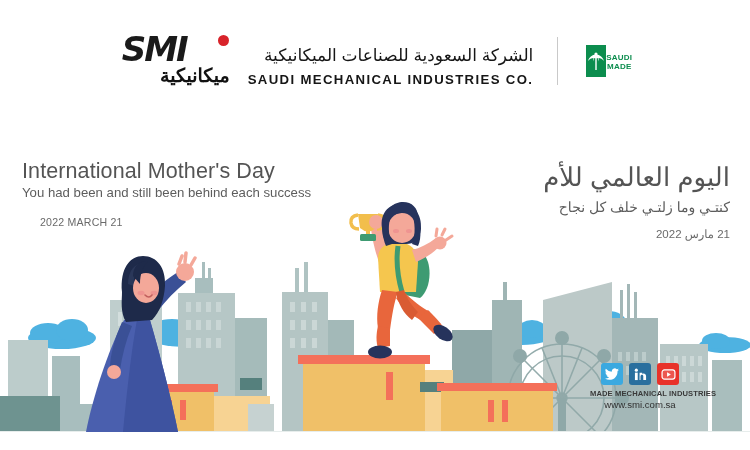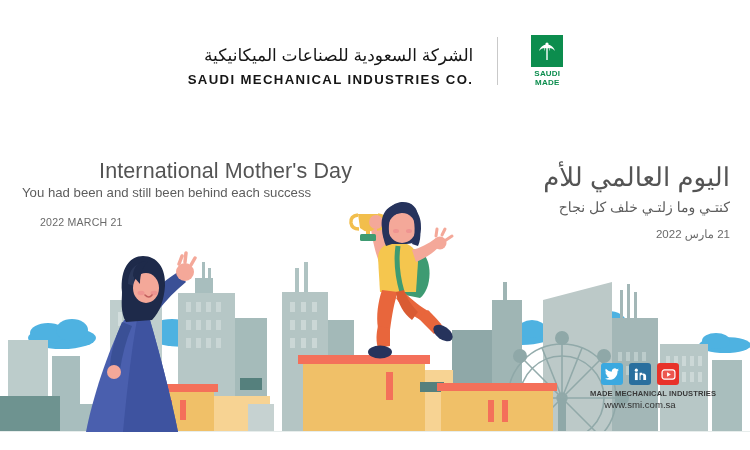--- a/index.html
+++ b/index.html
@@ -35,33 +35,33 @@
   .name-ar{
     direction:rtl;text-align:right;font-size:17px;color:#161616;
     line-height:22px;letter-spacing:.2px;margin-top:11px;
   }
   .name-en{
     font-size:13.2px;font-weight:bold;color:#161616;letter-spacing:1.35px;
     line-height:18px;margin-top:4px;
   }
   .hdr-divider{width:1px;height:48px;background:#c9c9c9;flex:0 0 auto;}
   .saudi-made{
-    flex:0 0 auto;width:42px;display:flex;flex-direction:column;align-items:center;
+    flex:0 0 auto;width:42px;display:flex;align-items:center;
     margin-left:16px;
   }
   .sm-square{
     width:32px;height:32px;background:#0C8D4E;display:flex;align-items:center;justify-content:center;
   }
   .sm-txt{
     margin-top:2px;font-size:8px;font-weight:bold;color:#0C8D4E;line-height:9px;text-align:center;
     letter-spacing:.2px;
   }
   
   #en-block{position:absolute;left:22px;top:158px;width:330px;}
-  .en-title{font-size:21.5px;color:#545454;line-height:26px;letter-spacing:.1px;text-align:right;}
+  .en-title{font-size:21.5px;color:#545454;line-height:26px;letter-spacing:.1px;}
   .en-sub{font-size:13.2px;color:#5d5d5d;line-height:18px;}
   .en-date{font-size:10.6px;color:#6a6a6a;margin-top:14px;margin-left:18px;letter-spacing:.2px;}
 
   #ar-block{position:absolute;right:20px;top:161px;width:330px;text-align:right;direction:rtl;}
   .ar-title{font-size:26px;color:#545454;line-height:32px;}
   .ar-sub{font-size:14px;color:#5d5d5d;line-height:20px;margin-top:4px;letter-spacing:.4px;}
   .ar-date{font-size:11.5px;color:#6a6a6a;margin-top:10px;}
 
   
   #scene{position:absolute;left:0;top:0;width:750px;height:450px;}
@@ -341,20 +341,25 @@
       <path d="M378 326 C376 334 376 342 378 348 L390 346 C390 340 390 334 390 328 Z" fill="#E8663C"></path>
       <path d="M428 310 C434 316 440 322 444 328 L434 334 C428 328 422 322 418 318 Z" fill="#E8663C"></path>
 
       <ellipse cx="380" cy="352" rx="12" ry="6.5" fill="#26335C"></ellipse>
       <ellipse cx="443" cy="333" rx="11" ry="6.5" fill="#26335C" transform="rotate(36 443 333)"></ellipse>
     </g>
   </svg>
 
   <div id="header">
 
+    <div class="smi-mark">
+      <div class="smi-top">SMI</div>
+      <div class="smi-dot"></div>
+      <div class="smi-ar">ميكانيكية</div>
+    </div>
 
     <div class="name-block">
       <div class="name-ar">الشركة السعودية للصناعات الميكانيكية</div>
       <div class="name-en">SAUDI MECHANICAL INDUSTRIES CO.</div>
     </div>
 
     <div class="hdr-divider"></div>
 
     <div class="saudi-made">
       <div class="sm-square">

